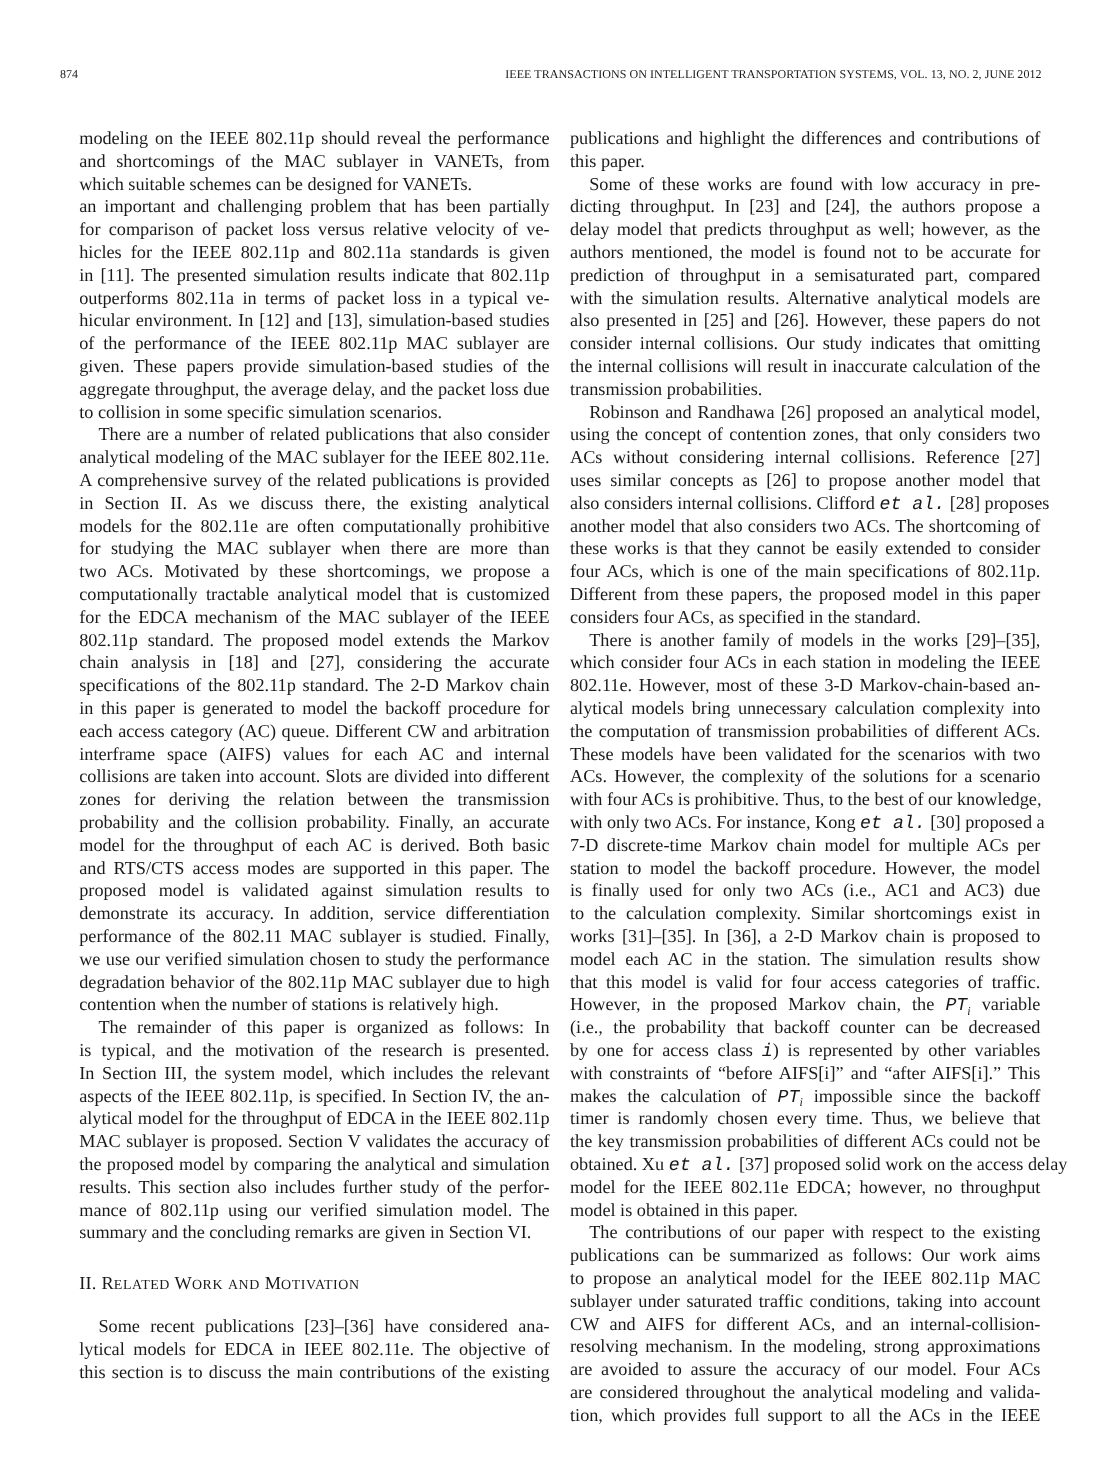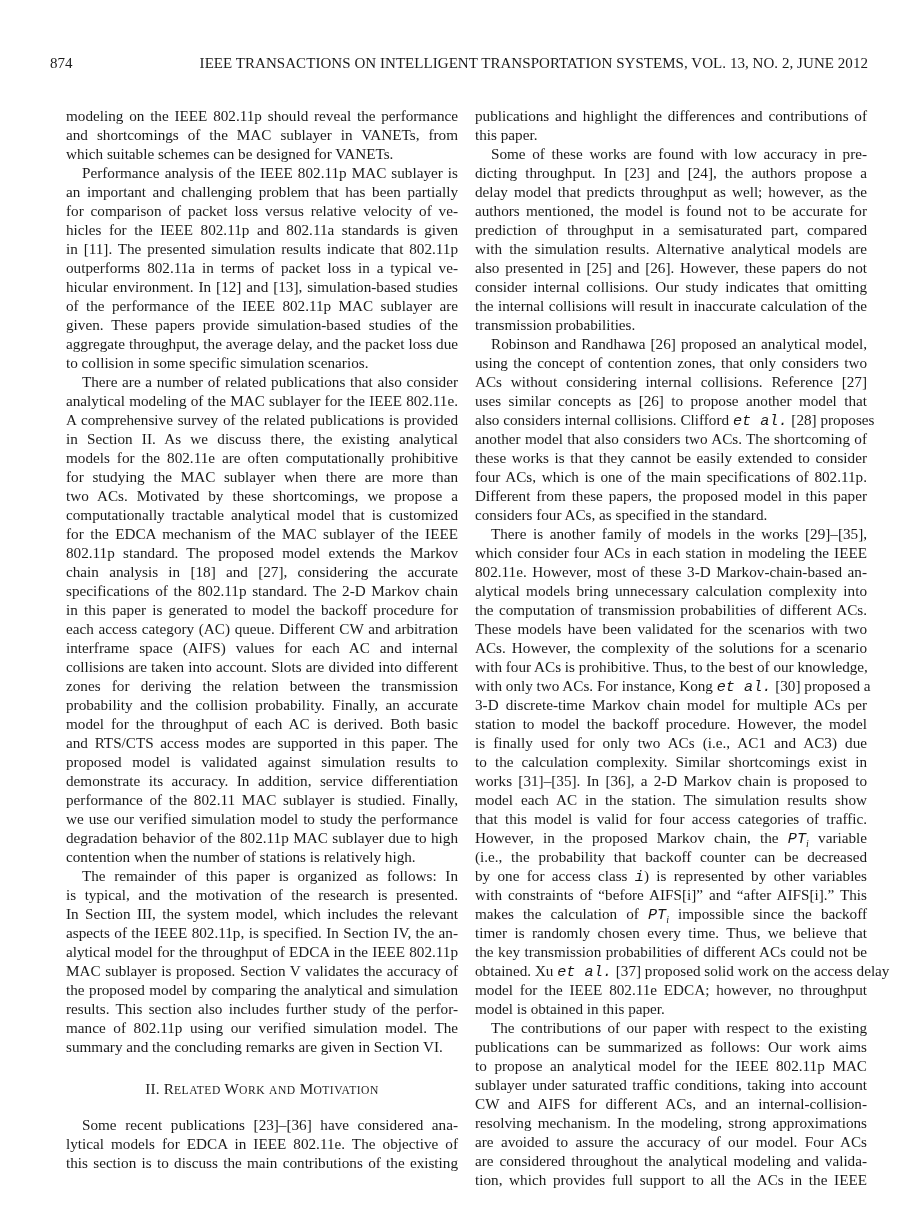--- a/index.html
+++ b/index.html
@@ -2,39 +2,39 @@
 <html><head>
 <meta charset="utf-8">
 <style>
   html, body { margin: 0; padding: 0; background: #ffffff; }
   body {
     width: 924px; height: 1232px; position: relative; overflow: hidden;
     font-family: "Liberation Serif", "DejaVu Serif", serif; color: #1a1a1a;
   }
   .running-head {
     position: absolute; top: 56px; left: 50px; width: 818px; height: 14px;
-    font-size: 15px; line-height: 14px; letter-spacing: 0.05px;
+    font-size: 10px; line-height: 14px; letter-spacing: 0.05px;
   }
   .running-head .page-no { position: absolute; left: 0; top: 0; }
   .running-head .journal { position: absolute; right: 0; top: 0; white-space: nowrap; }
   .column {
     position: absolute; top: 106px; width: 392px;
     font-size: 15.2px; line-height: 19px;
   }
   .col-left { left: 66px; }
   .col-right { left: 475px; }
   .line {
     display: block; height: 19px; white-space: nowrap; overflow: visible;
     text-align: justify; text-align-last: justify; word-spacing: 0;
   }
   .line.last { text-align-last: left; }
   .line.indent { text-indent: 16px; }
   .para { margin: 0; }
   .section-heading {
-    text-align: center; height: 19px; line-height: 19px; font-size: 15.2px;
+    text-align: left; height: 19px; line-height: 19px; font-size: 15.2px;
     margin: 23px 0 17px 0; letter-spacing: 0.2px;
   }
   .section-heading .sc { font-size: 11.6px; letter-spacing: 0.5px; }
   i, .it { font-style: italic; font-family: Liberation Mono, monospace; }
 </style>
 </head>
 <body>
 
 <div class="running-head">
   <span class="page-no">874</span>
@@ -42,21 +42,20 @@
 </div>
 
 <div class="column col-left" id="col-left">
   <div id="left-paras">
       <div class="para">
         <span class="line">modeling on the IEEE 802.11p should reveal the performance</span>
         <span class="line">and shortcomings of the MAC sublayer in VANETs, from</span>
         <span class="line last">which suitable schemes can be designed for VANETs.</span>
       </div>
       <div class="para">
-        <span class="line indent">Performance analysis of the IEEE 802.11p MAC sublayer is</span>
         <span class="line">an important and challenging problem that has been partially</span>
         <span class="line">for comparison of packet loss versus relative velocity of ve-</span>
         <span class="line">hicles for the IEEE 802.11p and 802.11a standards is given</span>
         <span class="line">in [11]. The presented simulation results indicate that 802.11p</span>
         <span class="line">outperforms 802.11a in terms of packet loss in a typical ve-</span>
         <span class="line">hicular environment. In [12] and [13], simulation-based studies</span>
         <span class="line">of the performance of the IEEE 802.11p MAC sublayer are</span>
         <span class="line">given. These papers provide simulation-based studies of the</span>
         <span class="line">aggregate throughput, the average delay, and the packet loss due</span>
         <span class="line last">to collision in some specific simulation scenarios.</span>
@@ -78,21 +77,21 @@
         <span class="line">each access category (AC) queue. Different CW and arbitration</span>
         <span class="line">interframe space (AIFS) values for each AC and internal</span>
         <span class="line">collisions are taken into account. Slots are divided into different</span>
         <span class="line">zones for deriving the relation between the transmission</span>
         <span class="line">probability and the collision probability. Finally, an accurate</span>
         <span class="line">model for the throughput of each AC is derived. Both basic</span>
         <span class="line">and RTS/CTS access modes are supported in this paper. The</span>
         <span class="line">proposed model is validated against simulation results to</span>
         <span class="line">demonstrate its accuracy. In addition, service differentiation</span>
         <span class="line">performance of the 802.11 MAC sublayer is studied. Finally,</span>
-        <span class="line">we use our verified simulation model to study the performance</span>
+        <span class="line">we use our verified simulation chosen to study the performance</span>
         <span class="line">degradation behavior of the 802.11p MAC sublayer due to high</span>
         <span class="line last">contention when the number of stations is relatively high.</span>
       </div>
       <div class="para">
         <span class="line indent">The remainder of this paper is organized as follows: In</span>
         <span class="line">is typical, and the motivation of the research is presented.</span>
         <span class="line">In Section III, the system model, which includes the relevant</span>
         <span class="line">aspects of the IEEE 802.11p, is specified. In Section IV, the an-</span>
         <span class="line">alytical model for the throughput of EDCA in the IEEE 802.11p</span>
         <span class="line">MAC sublayer is proposed. Section V validates the accuracy of</span>
@@ -147,21 +146,21 @@
       <div class="para">
         <span class="line indent">There is another family of models in the works [29]–[35],</span>
         <span class="line">which consider four ACs in each station in modeling the IEEE</span>
         <span class="line">802.11e. However, most of these 3-D Markov-chain-based an-</span>
         <span class="line">alytical models bring unnecessary calculation complexity into</span>
         <span class="line">the computation of transmission probabilities of different ACs.</span>
         <span class="line">These models have been validated for the scenarios with two</span>
         <span class="line">ACs. However, the complexity of the solutions for a scenario</span>
         <span class="line">with four ACs is prohibitive. Thus, to the best of our knowledge,</span>
         <span class="line">with only two ACs. For instance, Kong <i>et al.</i> [30] proposed a</span>
-        <span class="line">3-D discrete-time Markov chain model for multiple ACs per</span>
+        <span class="line">7-D discrete-time Markov chain model for multiple ACs per</span>
         <span class="line">station to model the backoff procedure. However, the model</span>
         <span class="line">is finally used for only two ACs (i.e., AC1 and AC3) due</span>
         <span class="line">to the calculation complexity. Similar shortcomings exist in</span>
         <span class="line">works [31]–[35]. In [36], a 2-D Markov chain is proposed to</span>
         <span class="line">model each AC in the station. The simulation results show</span>
         <span class="line">that this model is valid for four access categories of traffic.</span>
         <span class="line">However, in the proposed Markov chain, the <i>PT</i><sub style="font-style: italic; font-size: 10px; line-height: 0;">i</sub> variable</span>
         <span class="line">(i.e., the probability that backoff counter can be decreased</span>
         <span class="line">by one for access class <i>i</i>) is represented by other variables</span>
         <span class="line">with constraints of “before AIFS[i]” and “after AIFS[i].” This</span>

